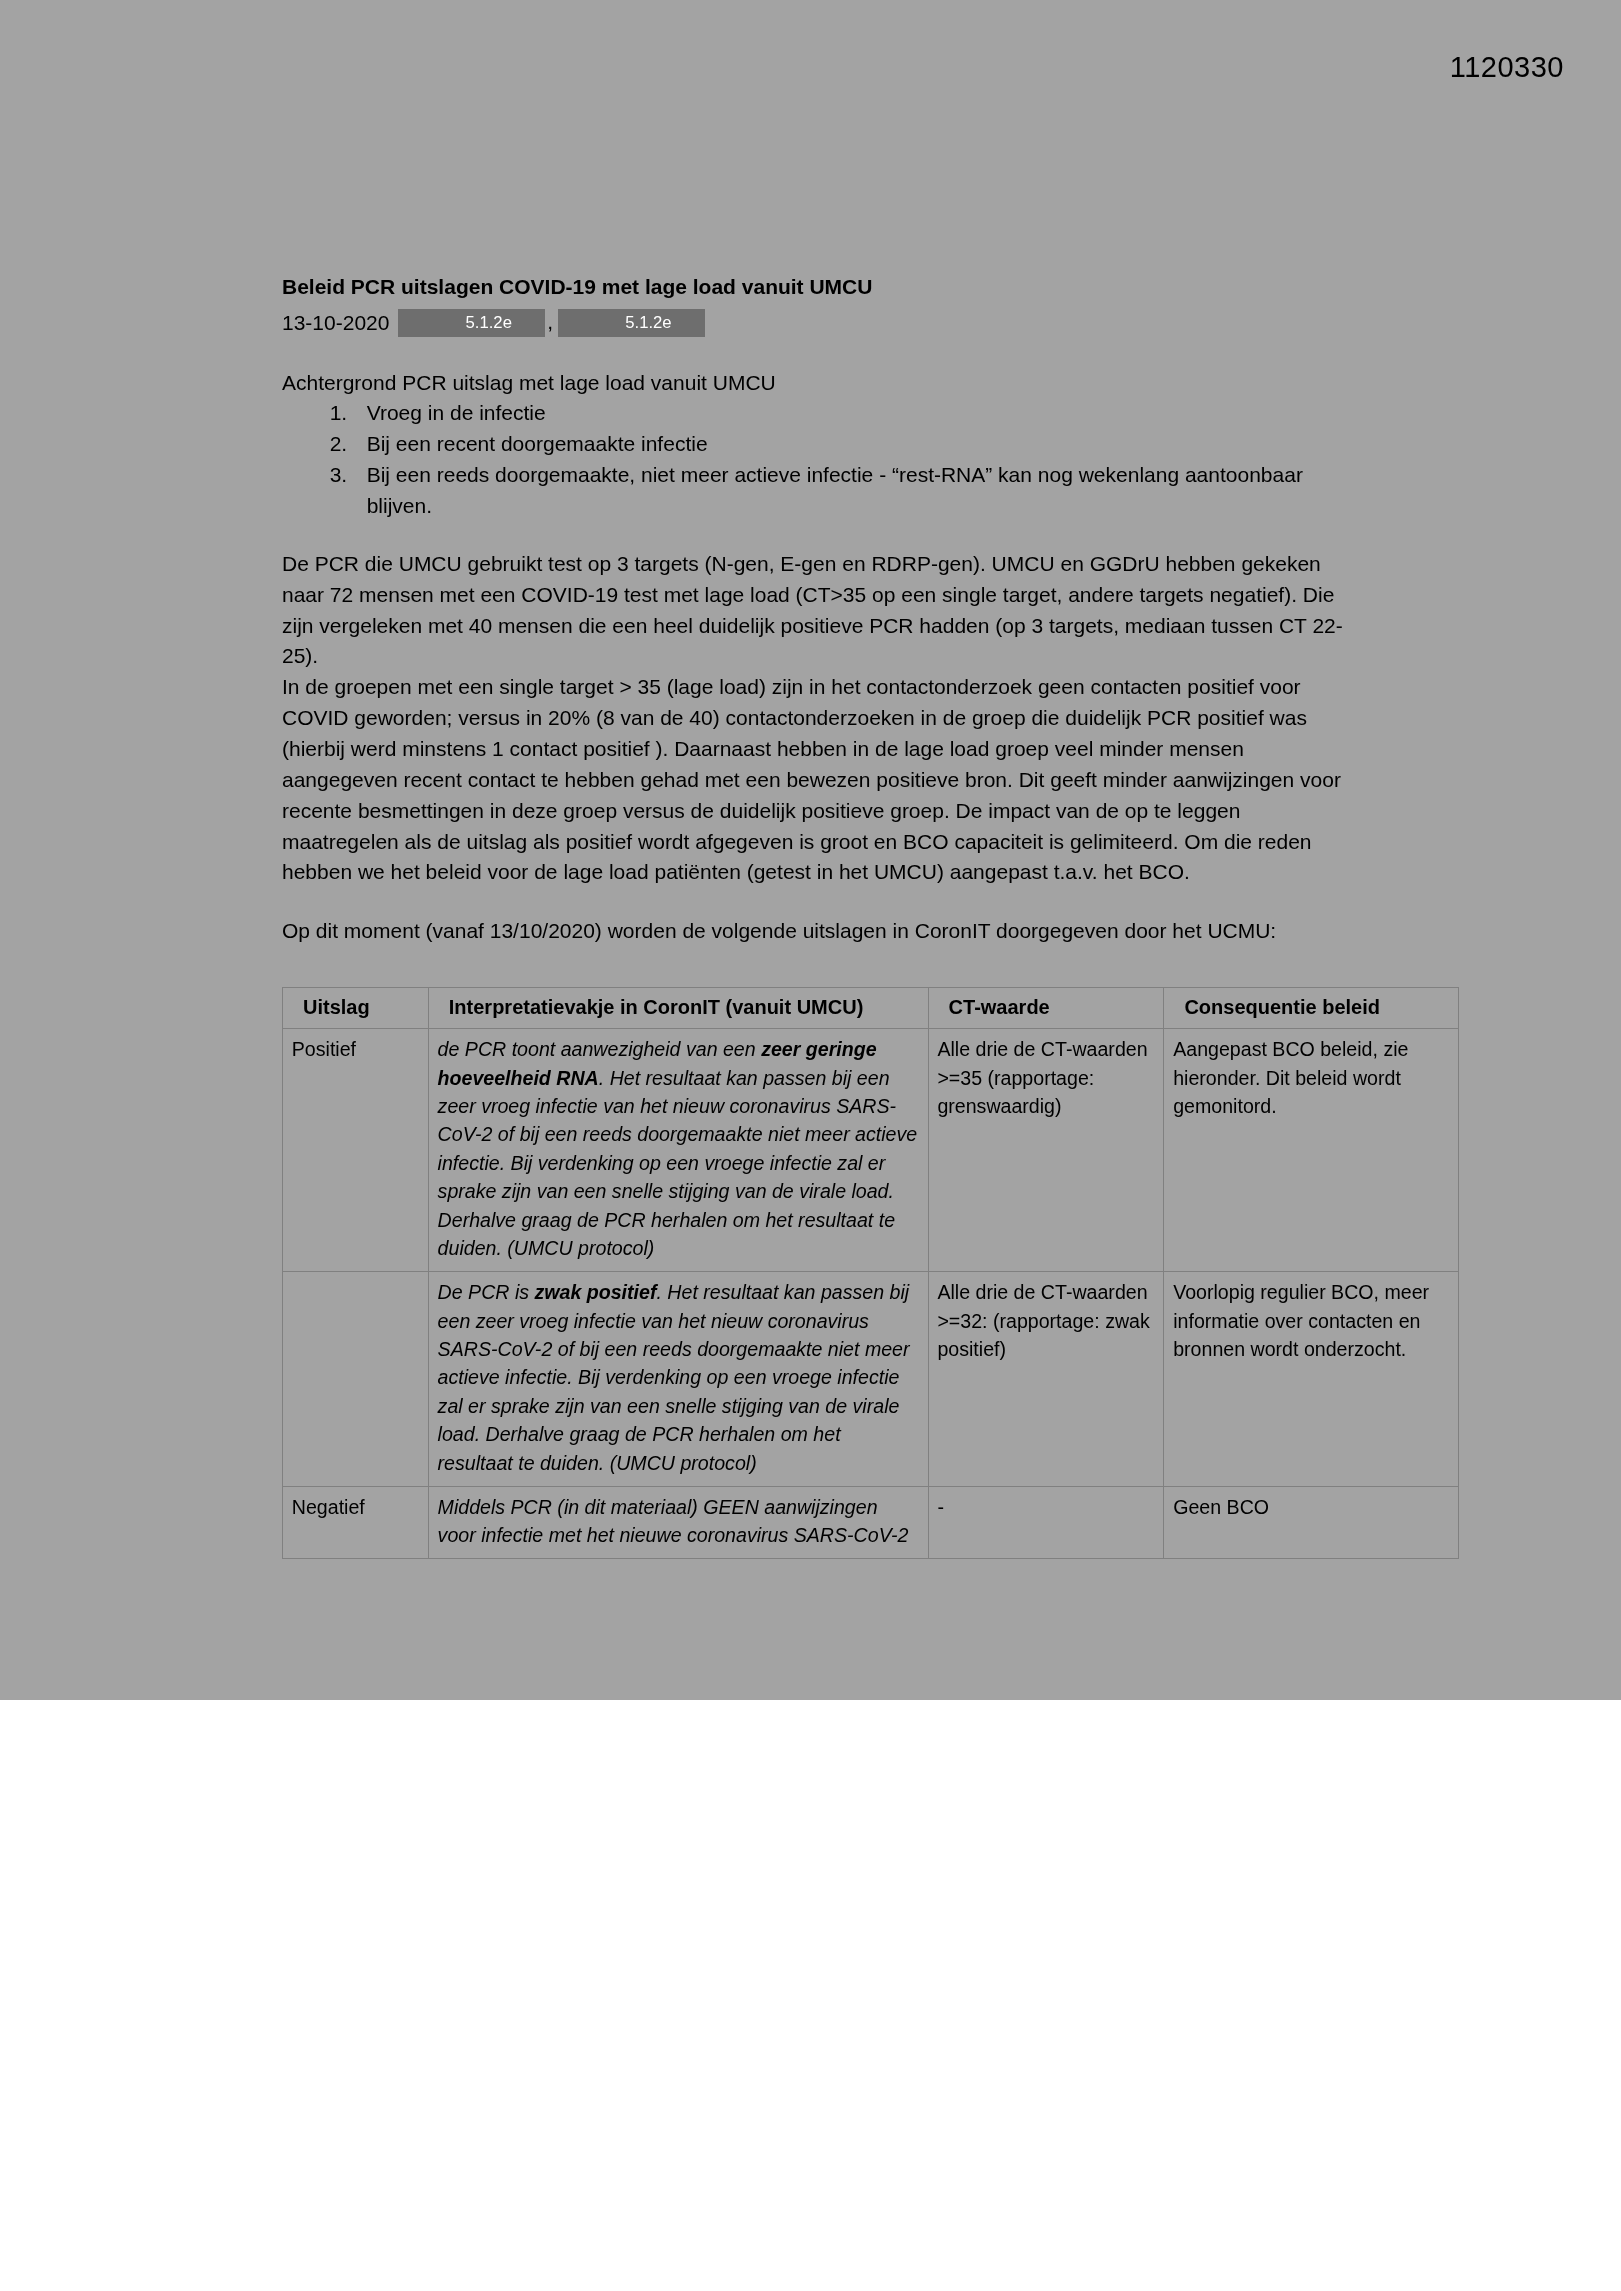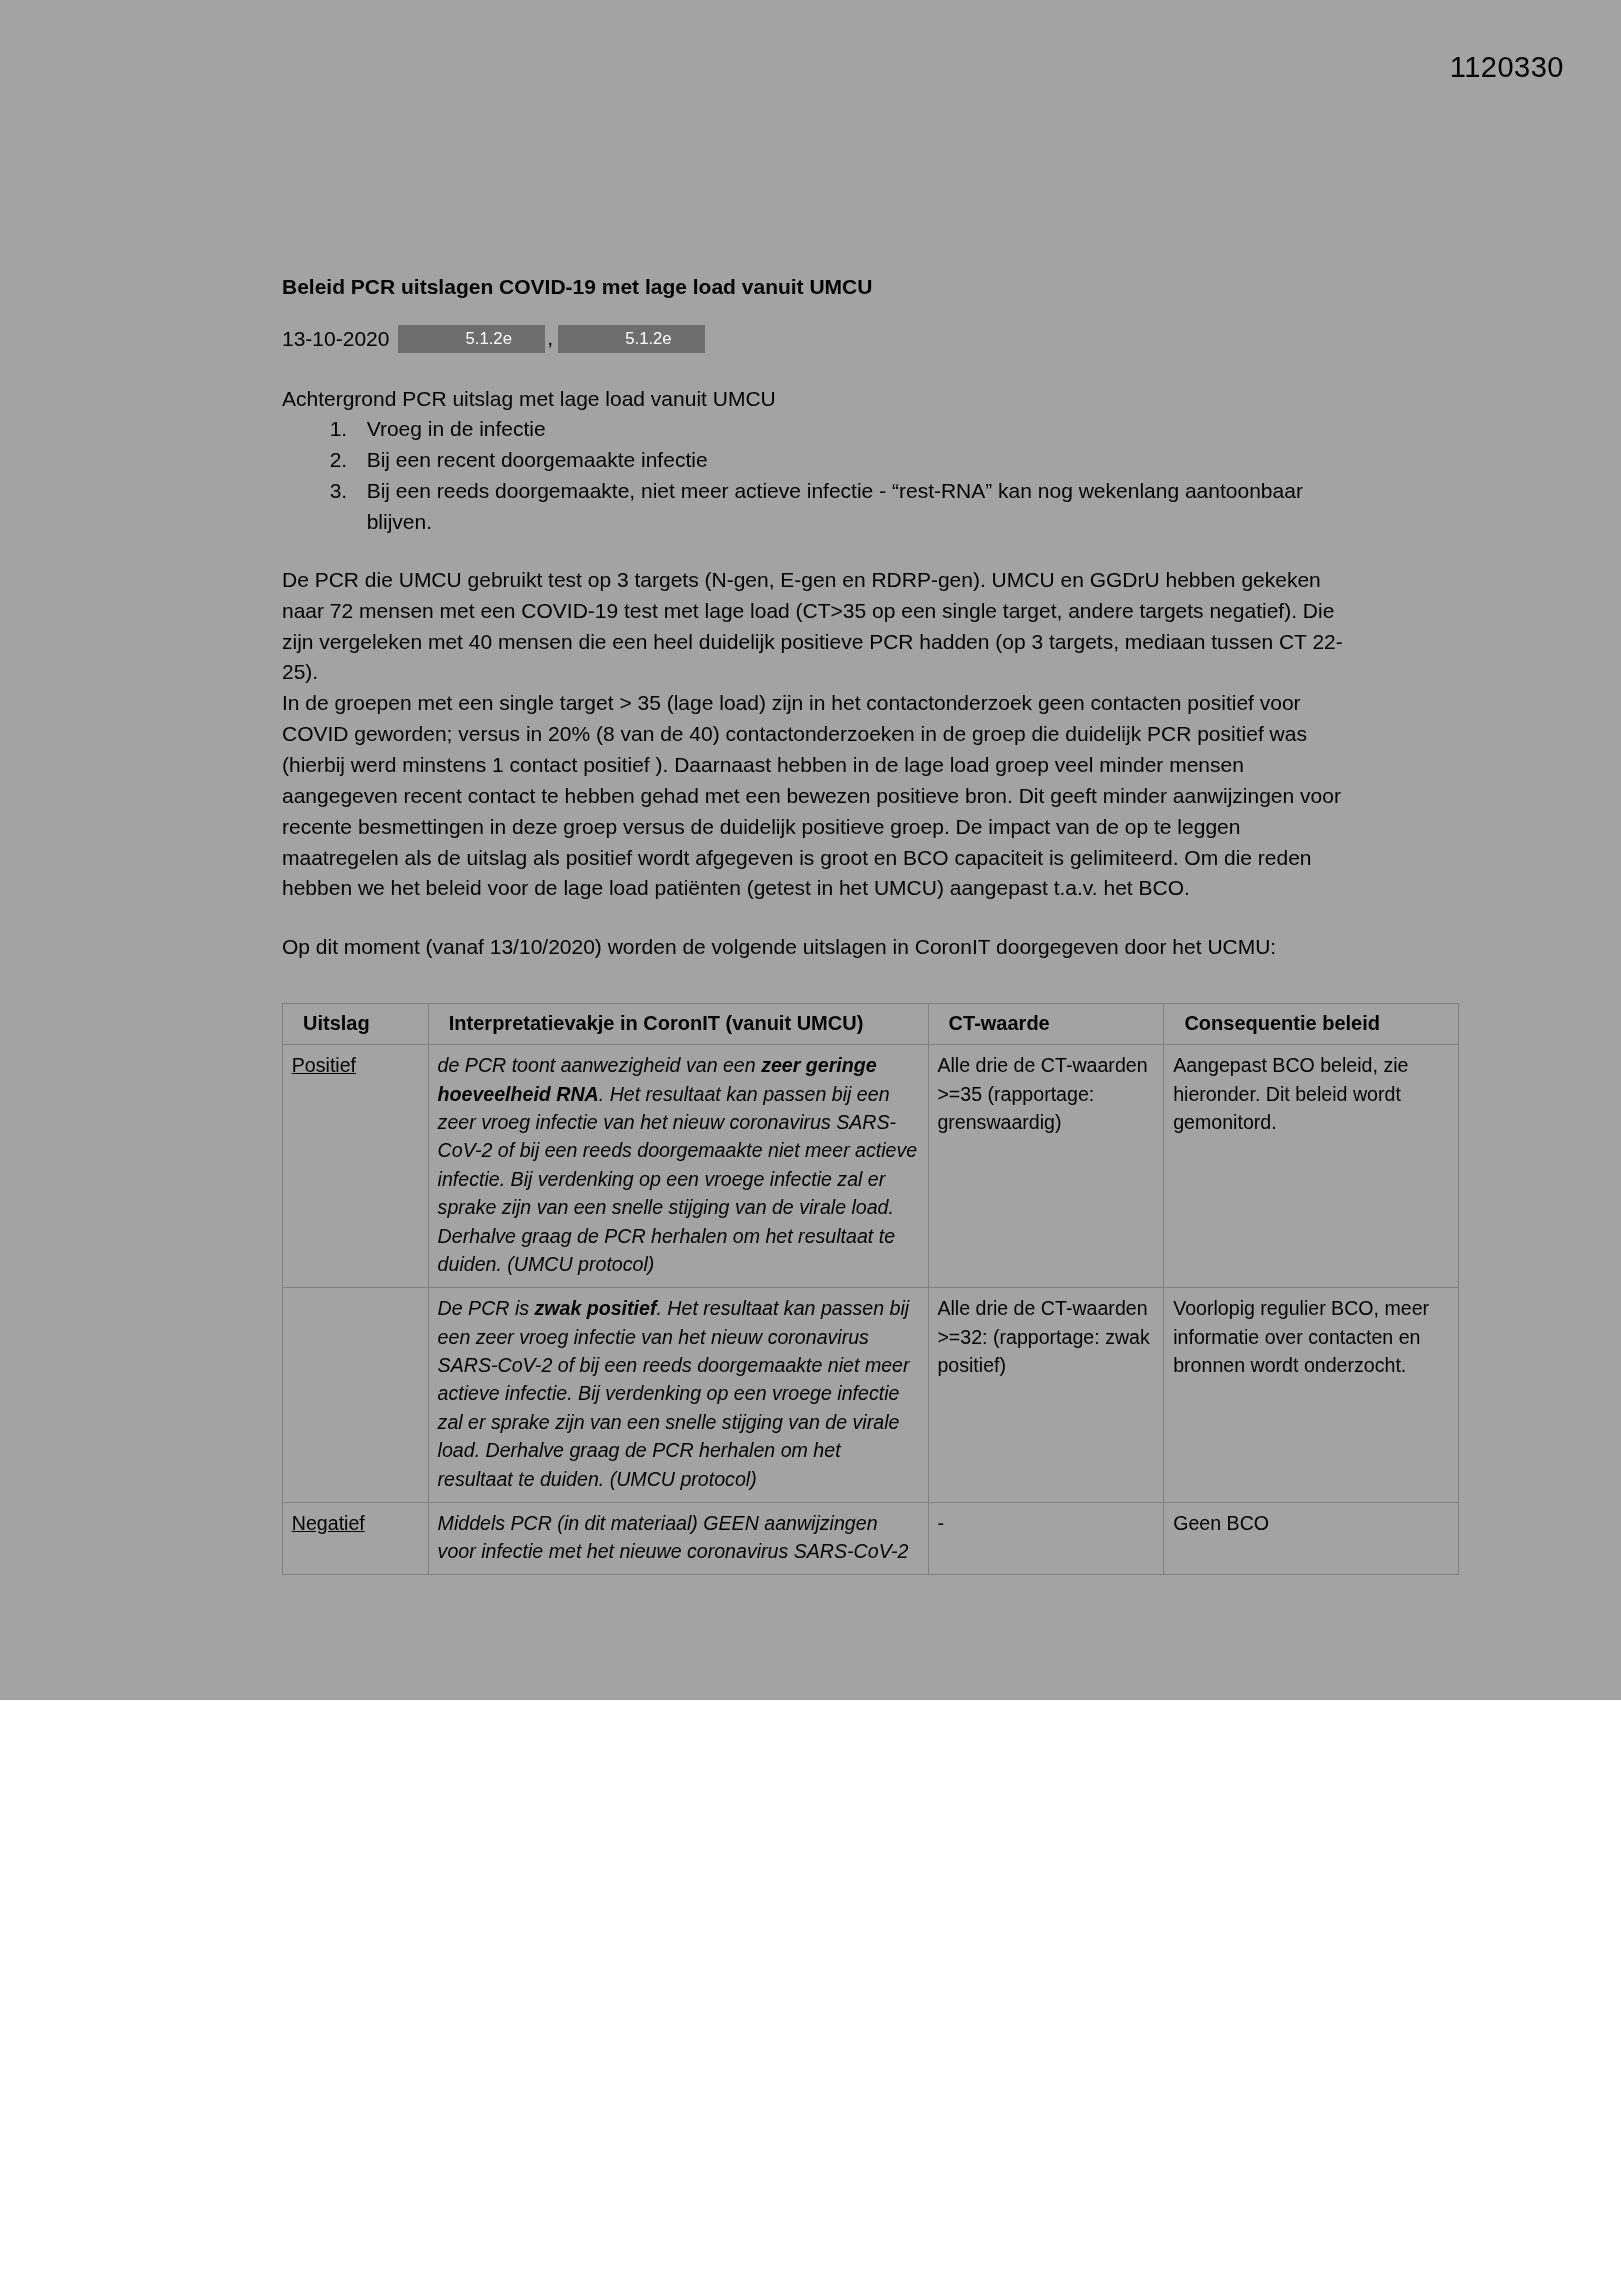--- a/index.html
+++ b/index.html
@@ -47,21 +47,21 @@
   .doc-title {
     font-size: 21px;
     font-weight: bold;
     line-height: 1.42;
     margin: 0;
   }
 
   .date-line {
     display: flex;
     align-items: center;
-    margin-top: 21px;
+    margin-top: 5px;
     font-size: 21px;
     line-height: 1.45;
     white-space: nowrap;
   }
   .date-text { margin-right: 8.8px; }
 
   .redaction {
     display: inline-flex;
     align-items: center;
     justify-content: center;
@@ -126,21 +126,21 @@
     line-height: 1.45;
   }
   table.policy-table th {
     font-weight: bold;
     text-align: left;
     font-size: 20px;
     padding-top: 4.9px;
     padding-bottom: 5.9px;
     padding-left: 20px;
   }
-  td.col-uitslag { width: 116px; text-decoration: underline; }
+  td.col-uitslag { width: 116px; }
   th.col-uitslag { width: 116px; }
   td.col-interp  { width: 470px; font-style: italic; }
   th.col-interp  { width: 470px; }
   td.col-ct      { width: 206px; }
   th.col-ct      { width: 206px; }
   td.col-cons    { width: 265px; }
   th.col-cons    { width: 265px; }
 
   td.col-interp b { font-style: italic; font-weight: bold; }
 </style>

